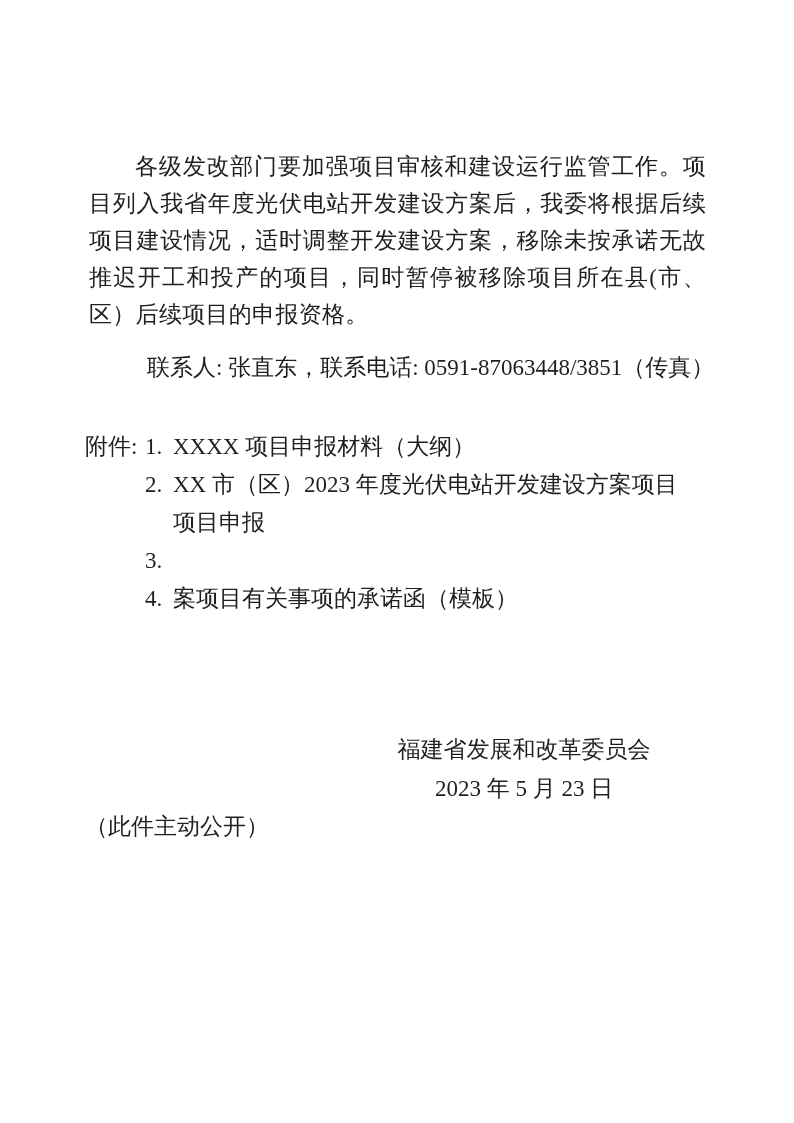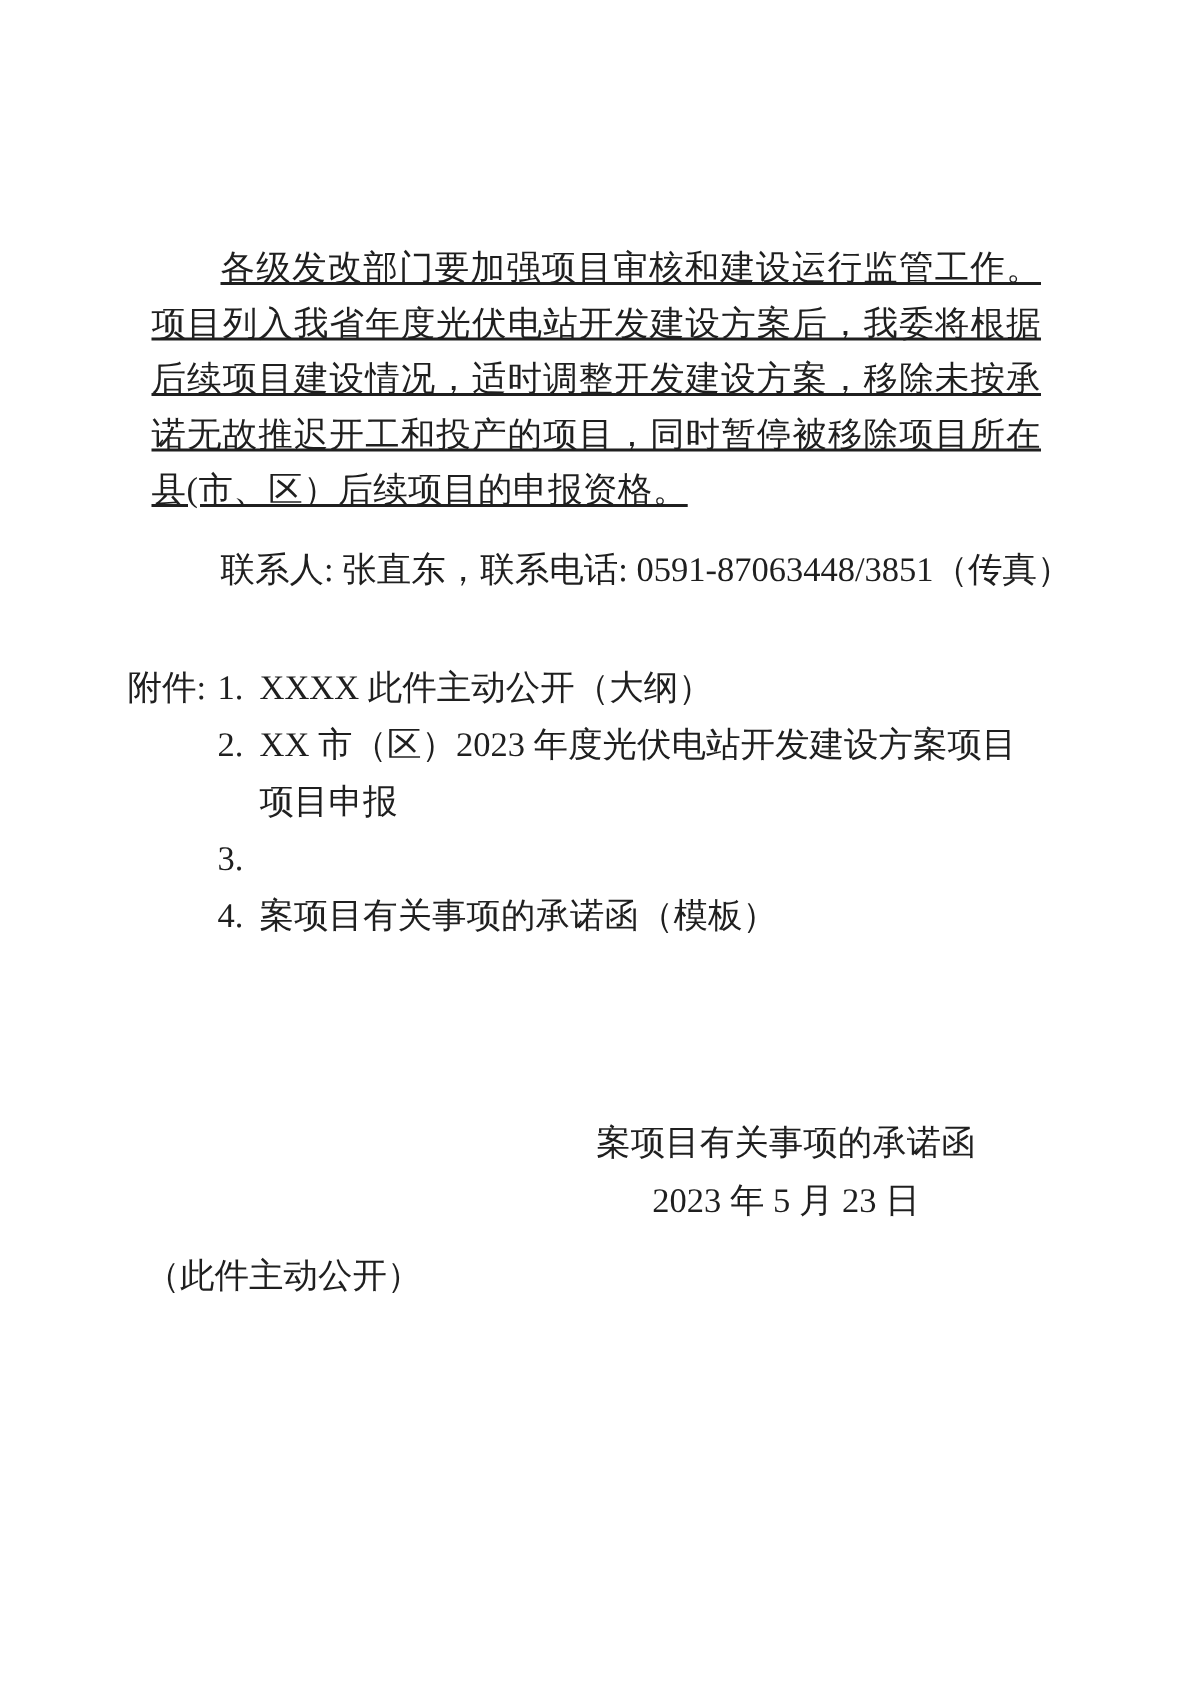--- a/index.html
+++ b/index.html
@@ -22,26 +22,25 @@
     top: 0;
     left: 0;
     right: 0;
     bottom: 0;
     padding: 144px 84px 0 85px;
     box-sizing: border-box;
     font-size: 23px;
     line-height: 37px;
   }
   .body-para {
-    margin: 16px;
+    margin: 4px;
     text-indent: 46px;
     text-align: justify;
     text-justify: inter-character;
     letter-spacing: 0.3px;
-    text-decoration: underline;
   }
   .contact-line {
     margin: 16px;
     text-indent: 46px;
     white-space: nowrap;
   }
   .attachments {
     display: flex;
     margin-top: 42px;
     line-height: 38px;
@@ -68,42 +67,42 @@
   .signature-block {
     width: 280px;
     margin: 112px 0 0 299px;
     text-align: center;
     line-height: 39px;
   }
   .issuer, .issue-date {
     white-space: nowrap;
   }
   .footer-note {
-    margin: 12px;
+    margin: 0;
     white-space: nowrap;
   }
 </style>
 </head>
 <body>
 
 <div class="page">
   <div class="content">
 
     <p class="body-para">各级发改部门要加强项目审核和建设运行监管工作。项目列入我省年度光伏电站开发建设方案后，我委将根据后续项目建设情况，适时调整开发建设方案，移除未按承诺无故推迟开工和投产的项目，同时暂停被移除项目所在县(市、区）后续项目的申报资格。</p>
 
     <p class="contact-line">联系人: 张直东，联系电话: 0591-87063448/3851（传真）</p>
 
     <div class="attachments">
       <div class="attach-label">附件:</div>
       <div class="attach-list">
 
         <div class="attach-item">
           <div class="attach-marker">1.</div>
           <div class="attach-lines">
-            <div class="attach-line">XXXX 此件主动公开（大纲）</div>
+            <div class="attach-line">XXXX 项目申报材料（大纲）</div>
           </div>
         </div>
 
         <div class="attach-item">
           <div class="attach-marker">2.</div>
           <div class="attach-lines">
             <div class="attach-line">XX 市（区）2023 年度光伏电站开发建设方案项目</div>
             <div class="attach-line">项目申报</div>
           </div>
         </div>
@@ -118,20 +117,20 @@
           <div class="attach-marker">4.</div>
           <div class="attach-lines">
             <div class="attach-line">案项目有关事项的承诺函（模板）</div>
           </div>
         </div>
 
       </div>
     </div>
 
     <div class="signature-block">
-      <div class="issuer">案项目有关事项的承诺函</div>
+      <div class="issuer">福建省发展和改革委员会</div>
       <div class="issue-date">2023 年 5 月 23 日</div>
     </div>
 
     <p class="footer-note">（此件主动公开）</p>
 
   </div>
 </div>
 
 </body></html>

